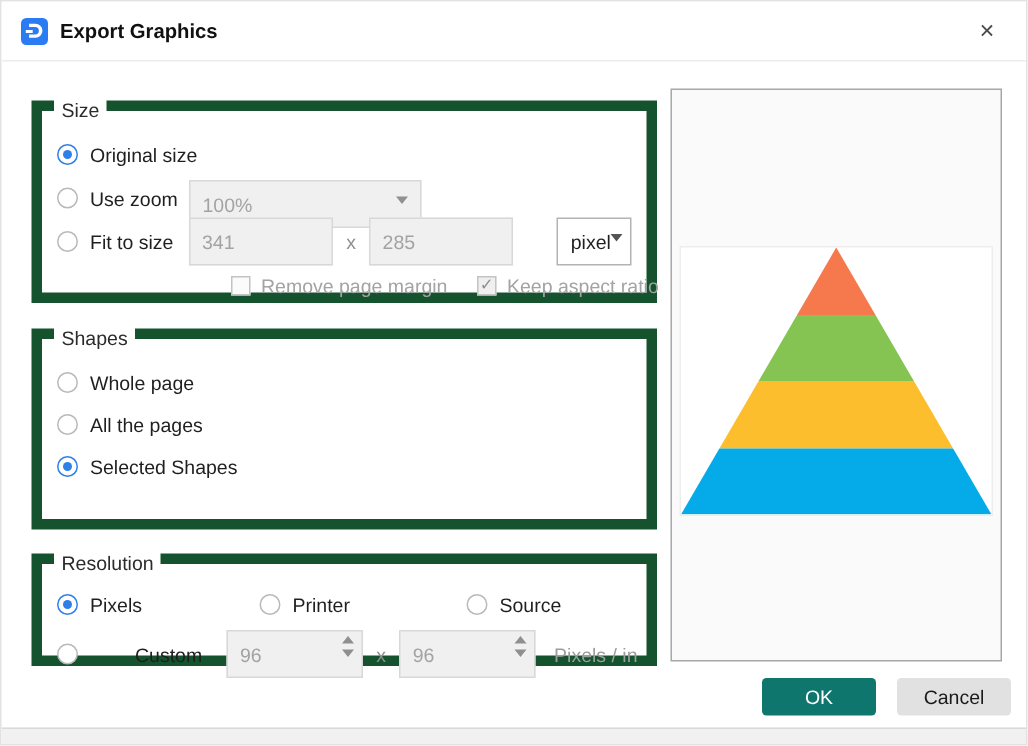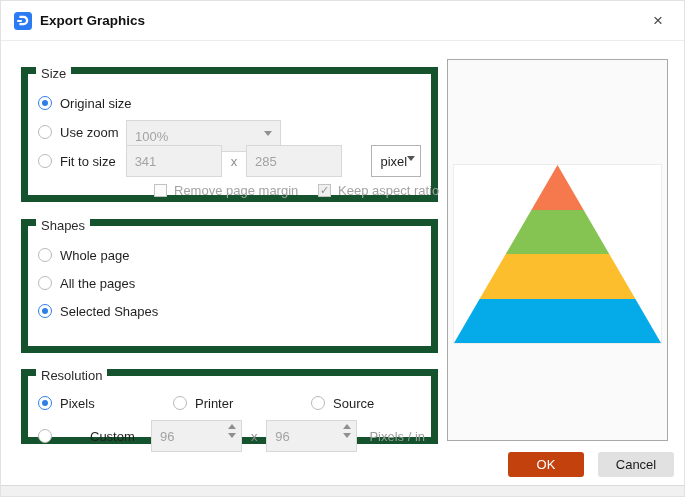--- a/index.html
+++ b/index.html
@@ -72,21 +72,21 @@
   .pyramid{
     position:absolute;left:0;top:0;right:0;bottom:0;
     clip-path:polygon(50% 0%,100% 100%,0% 100%);
     display:flex;flex-direction:column;
   }
   .pyr-layer{flex:1 1 25%;}
   .btn{
     position:absolute;top:451px;width:76px;height:25px;border-radius:3px;
     display:flex;align-items:center;justify-content:center;font-size:13px;cursor:pointer;
   }
-  .btn-ok{left:507px;background:#c2410c;color:#ffffff;}
+  .btn-ok{left:507px;background:#0f766e;color:#ffffff;}
   .btn-cancel{left:597px;background:#e1e1e1;color:#1a1a1a;}
   .bottom-strip{
     position:absolute;left:0;right:0;bottom:0;height:10px;
     background:#f1f1f1;border-top:1px solid #dadada;
   }
 </style>
 </head>
 <body>
 
 <div class="titlebar">

